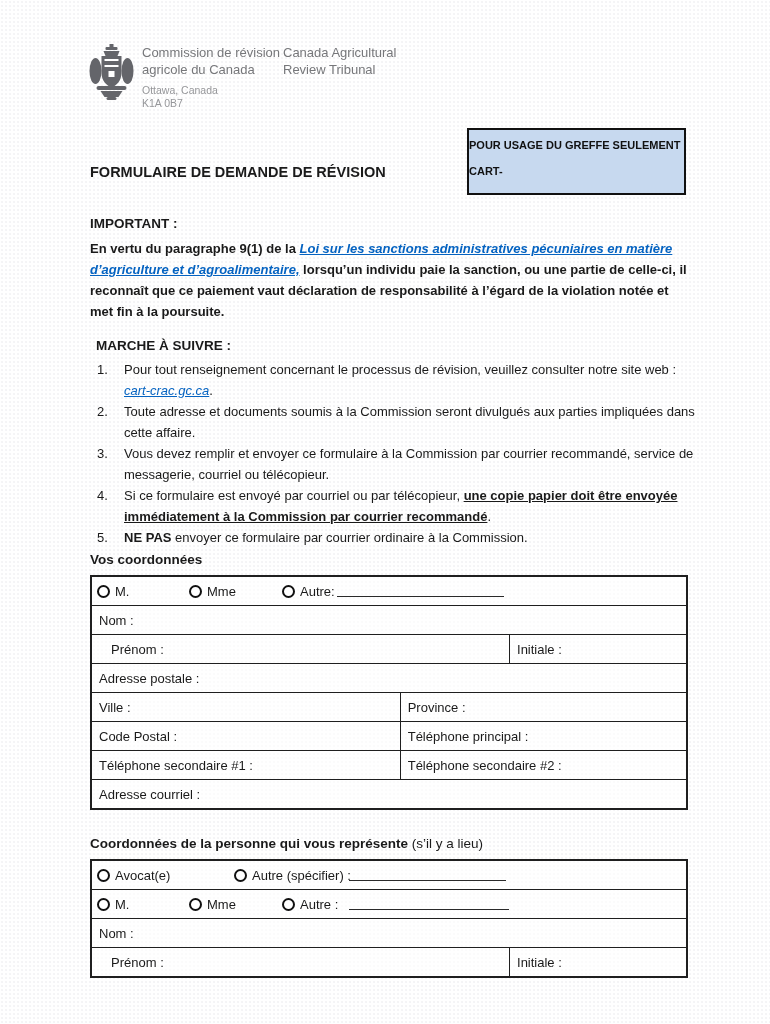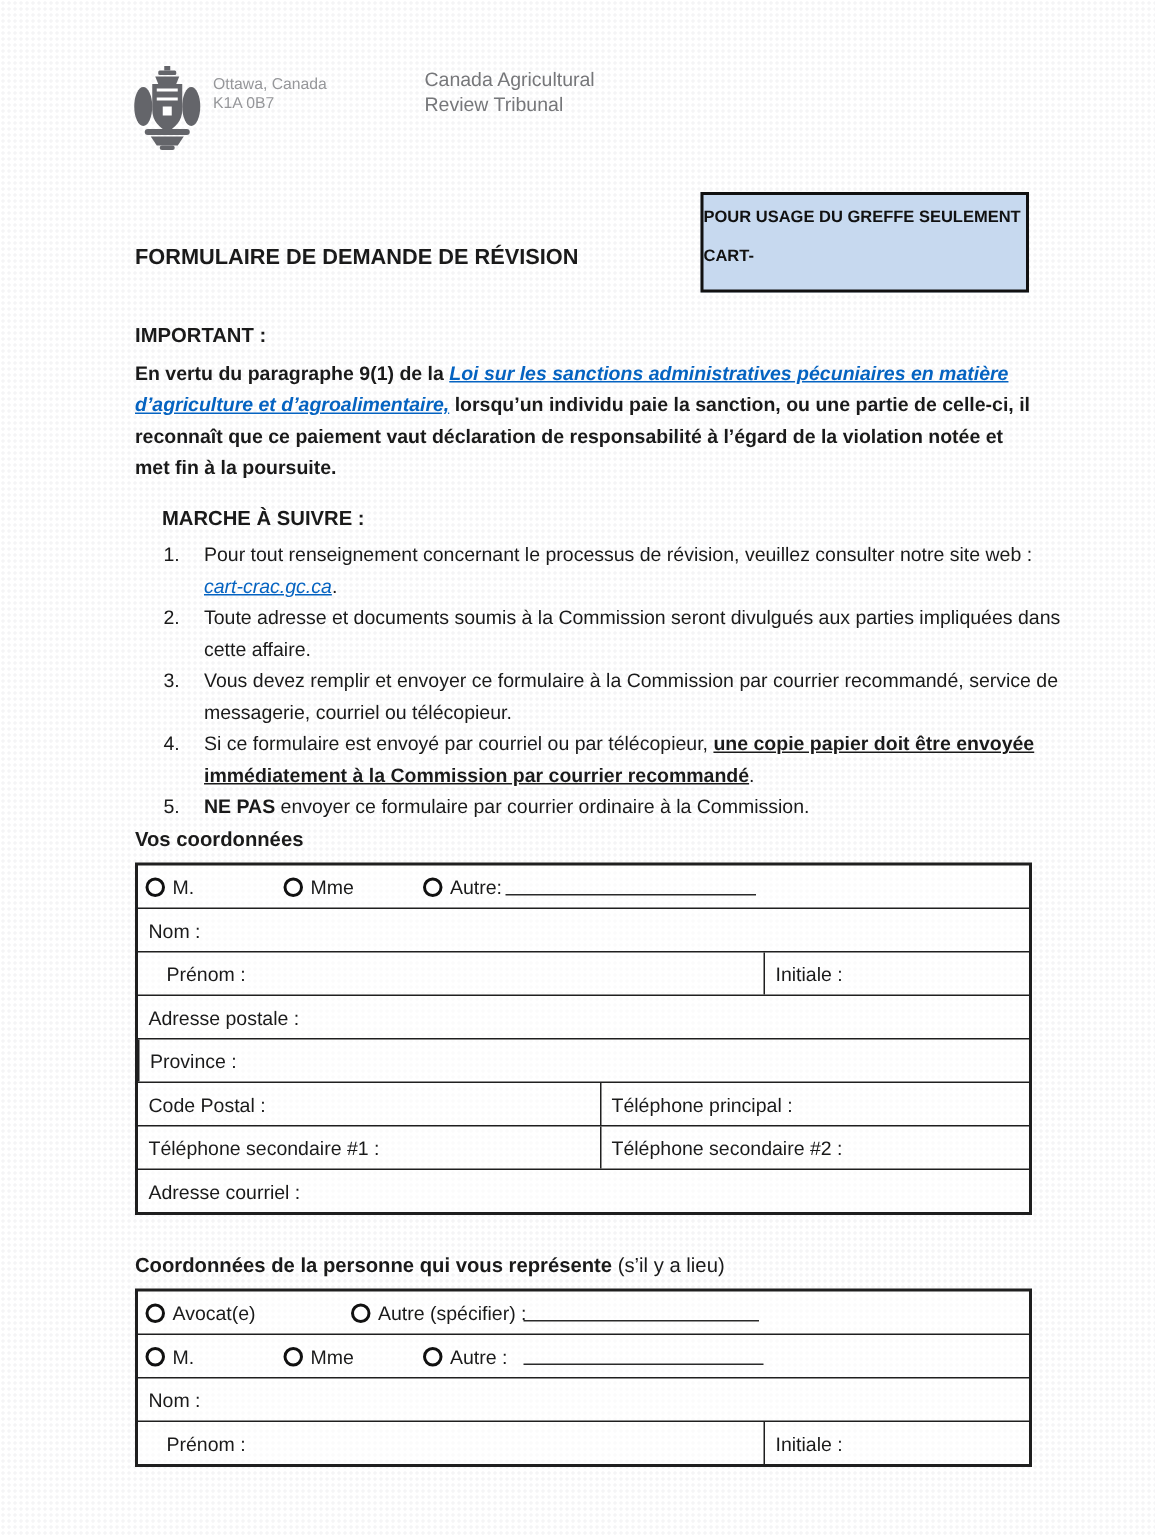--- a/index.html
+++ b/index.html
@@ -26,21 +26,21 @@
     padding:9px 0;font-weight:bold;font-size:11px;color:#111;
   }
   .ob2{margin-top:14px;}
   
   .form-title{position:absolute;left:90px;top:164px;font-size:14.5px;font-weight:bold;}
   
   .sec-h{font-size:13.5px;font-weight:bold;}
   .sec-important{position:absolute;left:90px;top:216px;width:604px;}
   .imp-p{font-weight:bold;font-size:13px;line-height:21px;margin-top:7px;}
   .link{color:#0563c1;font-style:italic;text-decoration:underline;cursor:pointer;}
-  .sec-steps{position:absolute;left:108px;top:338px;width:608px;}
+  .sec-steps{position:absolute;left:96px;top:338px;width:608px;}
   .steps-ol{margin:6px 0 0;padding:0;list-style:none;font-size:13px;line-height:21px;}
   .steps-ol li{position:relative;padding-left:28px;}
   .num{position:absolute;left:1px;}
   .sf{font-weight:bold;}
   .bu{font-weight:bold;text-decoration:underline;}
   
   .sec-your{position:absolute;left:90px;top:552px;width:598px;}
   .sec-rep{position:absolute;left:90px;top:836px;width:598px;}
   .h-suffix{font-weight:normal;}
   .ftable{margin-top:8px;border:2px solid #1f1f1f;background:rgba(255,255,255,0.6);}
@@ -79,20 +79,24 @@
         <path d="M12 47h22l-4 6H16z"></path>
         <rect x="18" y="53" width="10" height="3" rx="1.5"></rect>
       </g>
       <g fill="#ffffff">
         <rect x="16" y="15" width="14" height="2"></rect>
         <rect x="16" y="21" width="14" height="2"></rect>
         <rect x="20" y="27" width="6" height="6"></rect>
       </g>
     </svg>
     <div class="h-col1">
+      <div class="h-org">
+        <div>Commission de révision</div>
+        <div>agricole du Canada</div>
+      </div>
       <div class="h-addr">
         <div>Ottawa, Canada</div>
         <div>K1A 0B7</div>
       </div>
     </div>
     <div class="h-org">
       <div>Canada Agricultural</div>
       <div>Review Tribunal</div>
     </div>
   </div>
@@ -150,20 +154,23 @@
         <div class="t-cell wA2 second">
             <span class="flabel">Initiale :</span>
           </div>
       </div>
       <div class="t-row">
         <div class="t-cell full">
             <span class="flabel">Adresse postale :</span>
           </div>
       </div>
       <div class="t-row">
+        <div class="t-cell wB1">
+            <span class="flabel">Ville :</span>
+          </div>
         <div class="t-cell wB2 second">
             <span class="flabel">Province :</span>
           </div>
       </div>
       <div class="t-row">
         <div class="t-cell wB1">
             <span class="flabel">Code Postal :</span>
           </div>
         <div class="t-cell wB2 second">
             <span class="flabel">Téléphone principal :</span>

